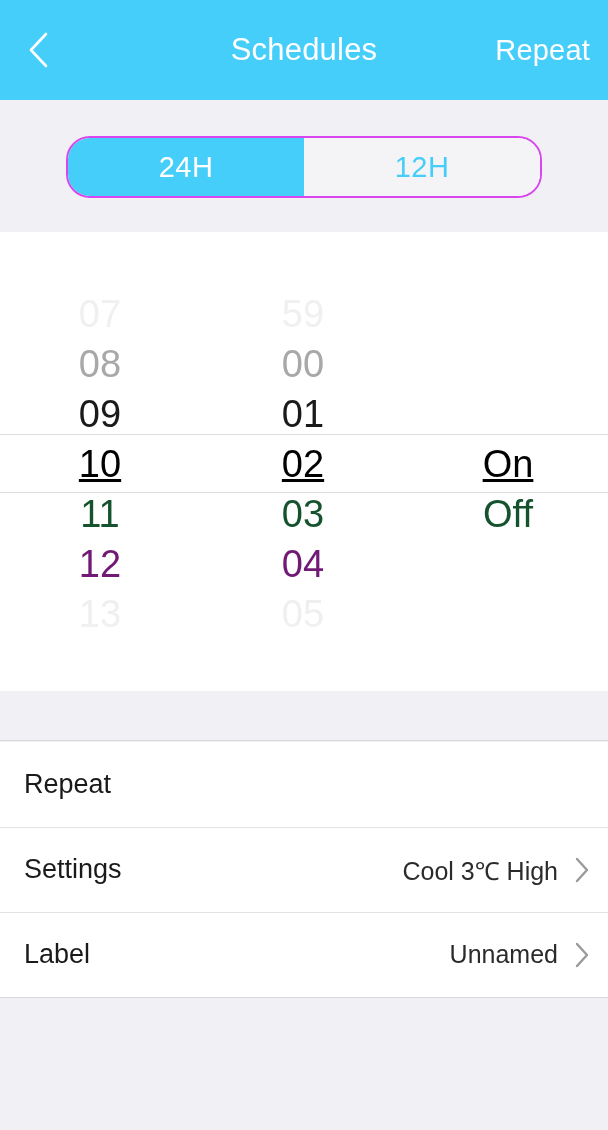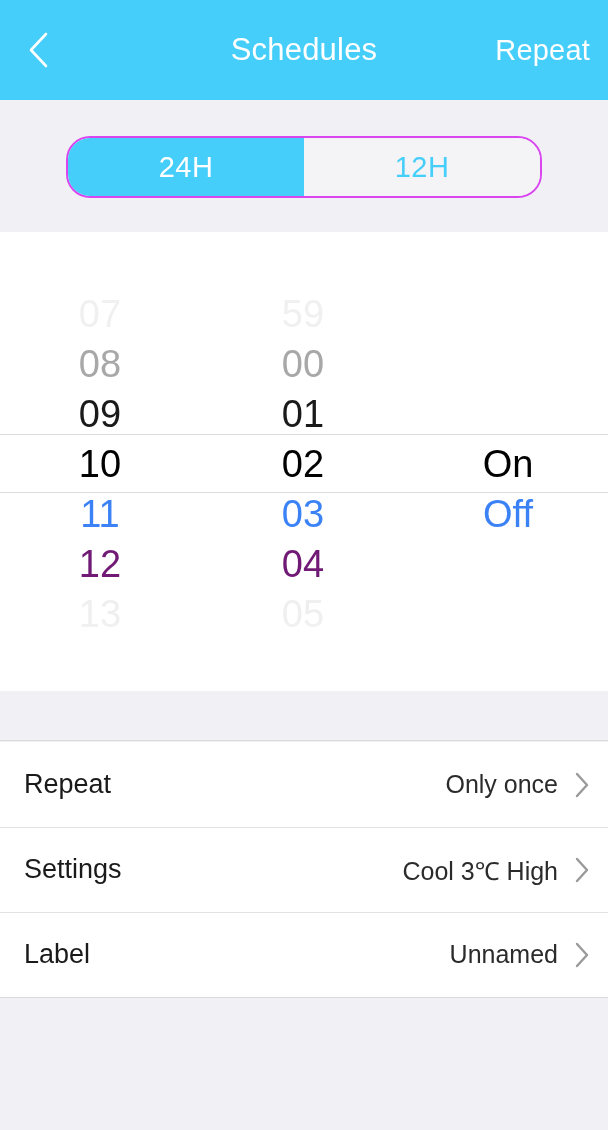--- a/index.html
+++ b/index.html
@@ -136,30 +136,30 @@
     line-height: 50px;
     text-align: center;
     font-size: 38px;
     font-weight: 400;
     white-space: nowrap;
   }
   
   .r0 { top:  57px; }
   .r1 { top: 107px; }
   .r2 { top: 157px; }
-  .r3 { top: 207px; }
+  .r3 { top: 207px; text-decoration: underline; }
   .r4 { top: 257px; }
   .r5 { top: 307px; }
   .r6 { top: 357px; }
 
   .lvl-far  { color: #f0f0f0; }
   .lvl-mid  { color: #a8a8a8; }
   .lvl-near { color: #1a1a1a; }
   .lvl-sel  { color: #000000; }
-  .lvl-near2{ color: #3b82f6; }
+  .lvl-near2{ color: #14532d; }
   .lvl-mid2 { color: #701a75; }
   .lvl-far2 { color: #efefef; }
 
   .sel-line {
     position: absolute;
     left: 0;
     width: 608px;
     height: 1px;
     background: #dddddd;
   }
@@ -312,26 +312,20 @@
     <div class="fade-top"></div>
     <div class="fade-bottom"></div>
   </div>
 
   <div class="spacer"></div>
 
   <div class="list">
 
     <div class="row">
       <div class="row-label">Repeat</div>
-      <div class="row-right">
-        <div class="row-value">Only once</div>
-        <svg class="chev-right" viewBox="0 0 16 28">
-          <polyline points="3,3 13,14 3,25" fill="none" stroke="#9a9a9a" stroke-width="2.4" stroke-linecap="round" stroke-linejoin="round"></polyline>
-        </svg>
-      </div>
     </div>
 
     <div class="row">
       <div class="row-label">Settings</div>
       <div class="row-right">
         <div class="row-value">Cool 3℃ High</div>
         <svg class="chev-right" viewBox="0 0 16 28">
           <polyline points="3,3 13,14 3,25" fill="none" stroke="#9a9a9a" stroke-width="2.4" stroke-linecap="round" stroke-linejoin="round"></polyline>
         </svg>
       </div>

